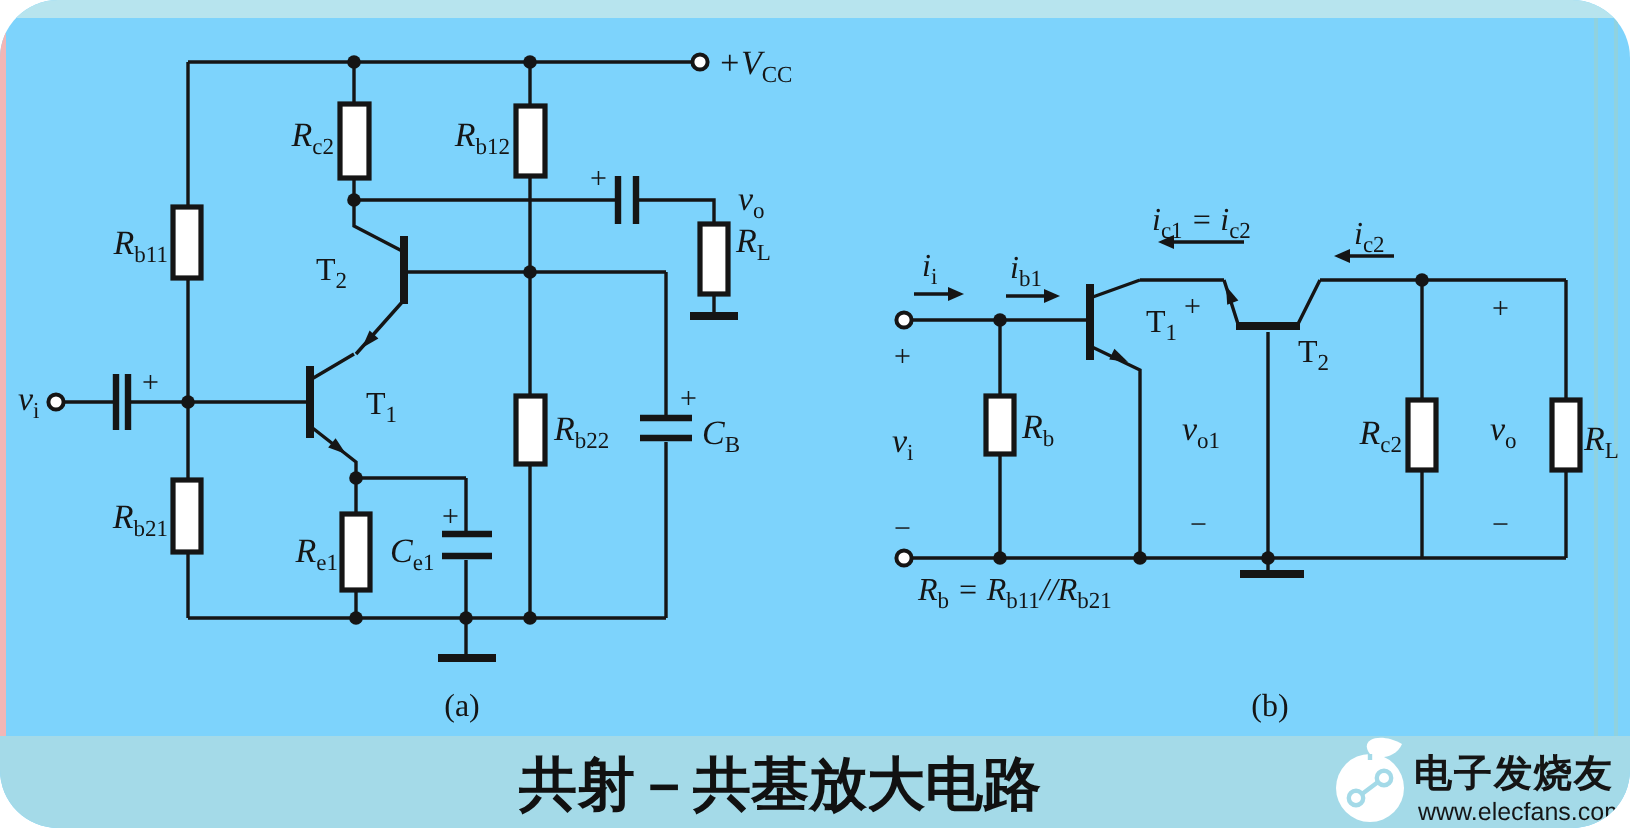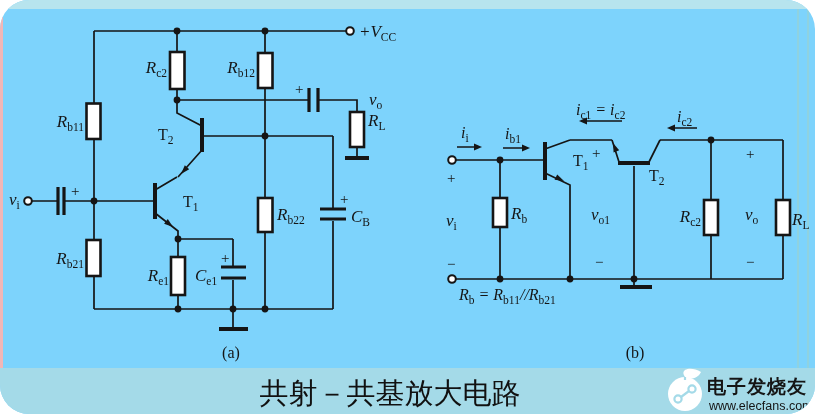--- a/index.html
+++ b/index.html
@@ -5,21 +5,21 @@
   html,body{margin:0;padding:0;background:#fff;}
   .stage{position:relative;width:815px;height:414px;background:#7dd3fc;overflow:hidden;
          font-family:"Liberation Serif",serif;border-radius:29px;}
   .top-bar{position:absolute;left:0;top:0;width:815px;height:9px;background:#b7e4ee;}
   .bottom-bar{position:absolute;left:0;top:368px;width:815px;height:50px;background:#a4dae8;}
   .left-edge{position:absolute;left:0;top:9px;width:3px;height:359px;background:#f2b6b6;}
   .right-edge-1{position:absolute;left:797px;top:9px;width:2px;height:359px;background:#8fd2e0;}
   .right-edge-2{position:absolute;left:807px;top:9px;width:2px;height:359px;background:#8fd2e0;}
   .circuit-svg{position:absolute;left:0;top:0;}
   .caption{position:absolute;left:0;top:368px;width:780px;height:50px;line-height:50px;
-           text-align:center;font-family:"Liberation Sans",sans-serif;font-weight:normal;
+           text-align:center;font-family:"Liberation Sans",sans-serif;font-weight:bold;
            font-size:29px;color:#111;}
   .watermark{position:absolute;left:645px;top:368px;}
   
   .w{stroke:#151515;stroke-width:1.7;fill:none;}
   .box{stroke:#151515;stroke-width:2.6;fill:#ffffff;}
   .bar{stroke:#151515;stroke-width:4;fill:none;}
   .plate{stroke:#151515;stroke-width:3.2;fill:none;}
   .gnd{stroke:#151515;stroke-width:4;fill:none;}
   .dot{fill:#151515;}
   .term{stroke:#151515;stroke-width:2;fill:#ffffff;}

